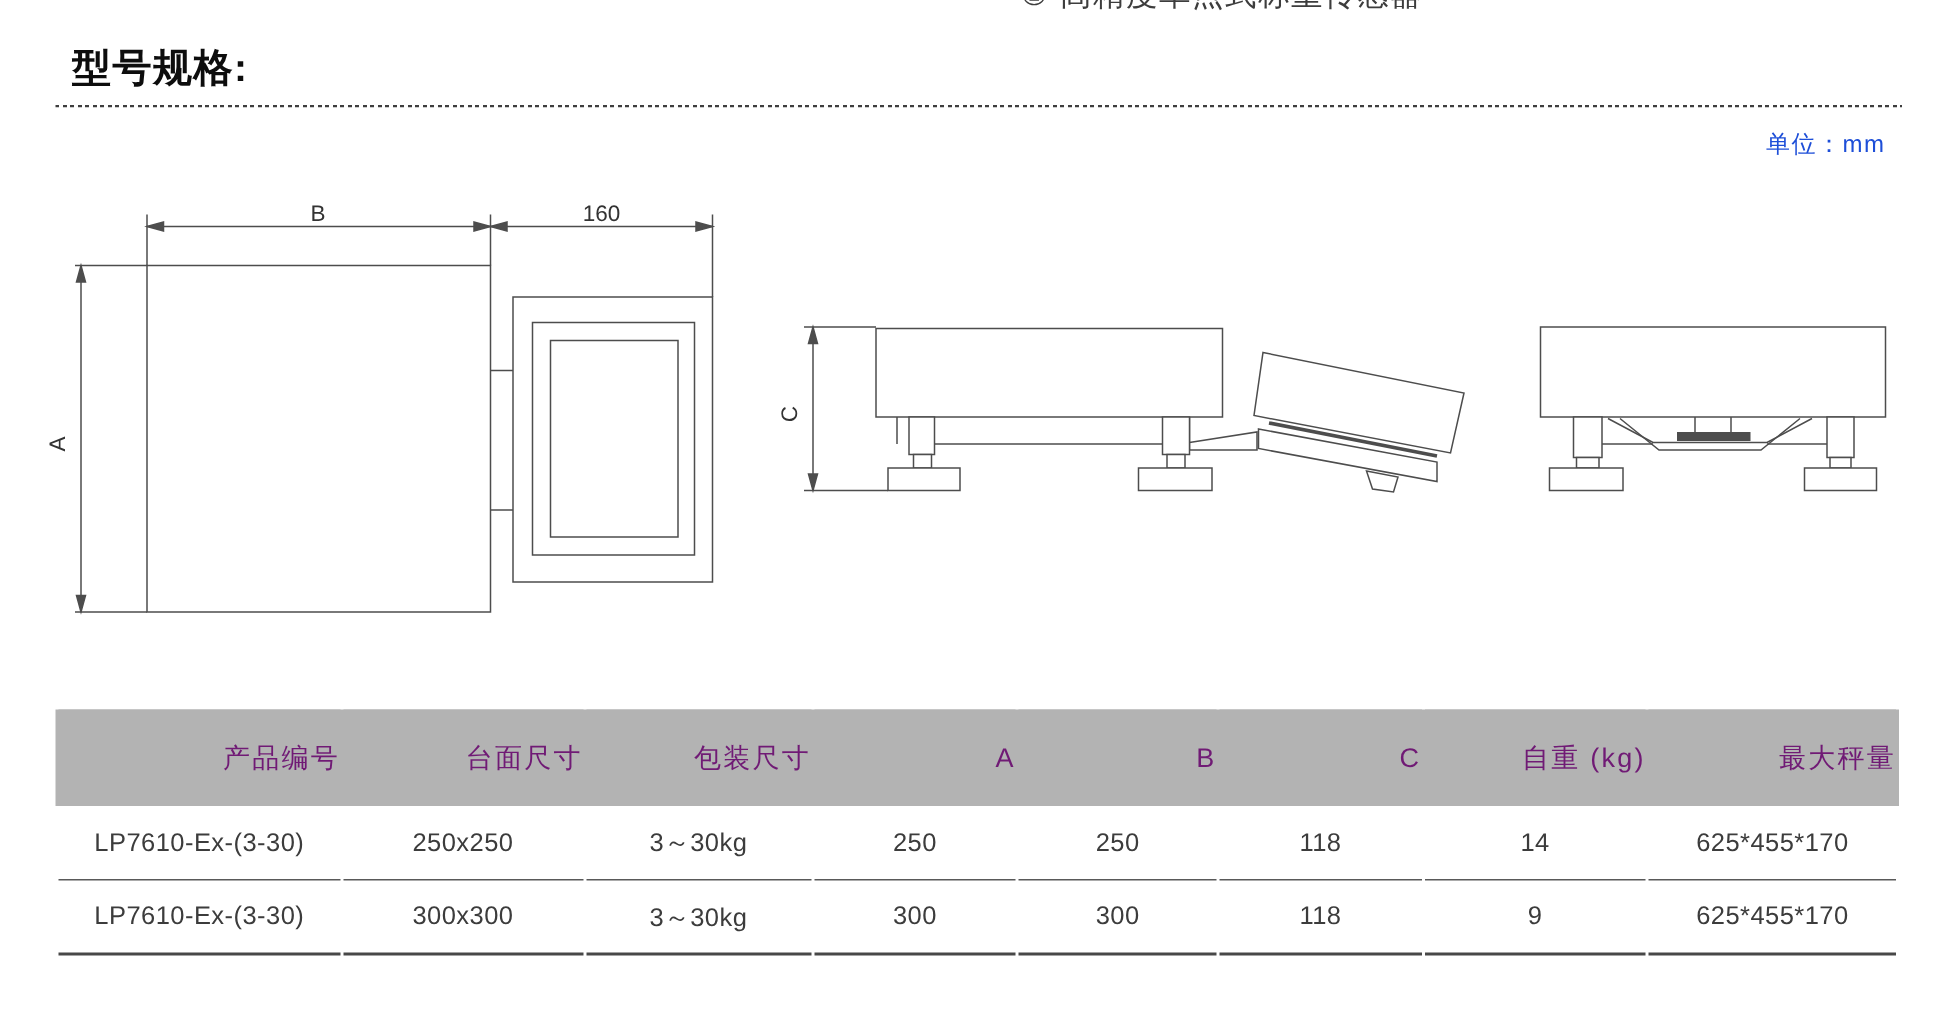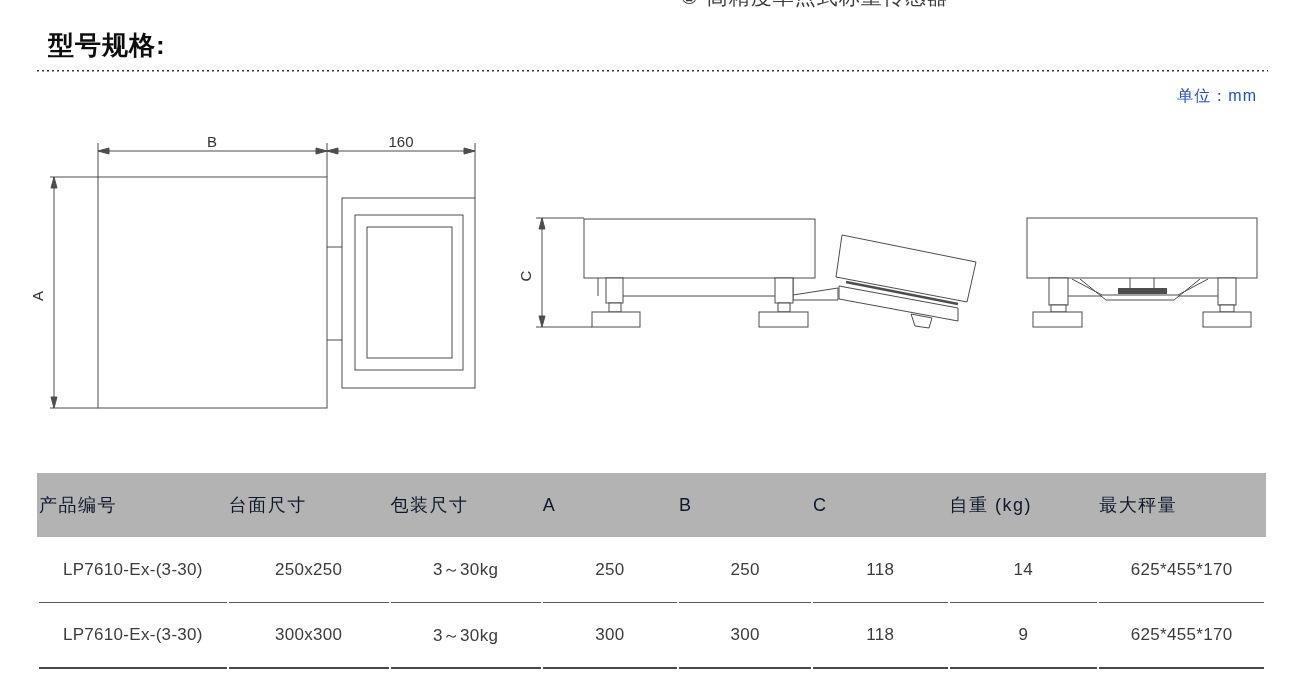--- a/index.html
+++ b/index.html
@@ -28,26 +28,26 @@
     font-size:16px; color:#1d4ed8; letter-spacing:1px;
   }
   .drawings { position:absolute; left:0; top:118px; width:1303px; height:335px; }
   .drawings text { font-family:"Liberation Sans","DejaVu Sans",sans-serif; font-size:15px; fill:#333333; }
   .spec-table {
     position:absolute; left:37px; top:473px; width:1229px;
     border-collapse:separate; border-spacing:2px 0; table-layout:fixed;
     background-image:linear-gradient(#b3b3b3 0,#b3b3b3 64px,transparent 64px);
   }
   .spec-table th {
-    height:64px; background:#b3b3b3; color:#0f172a;
+    height:64px; background:#b3b3b3; color:#701a75;
     font-size:18px; font-weight:400; letter-spacing:1.5px;
-    text-align:left; vertical-align:middle;
+    text-align:right; vertical-align:middle;
   }
   .spec-table td {
-    height:66px; text-align:center; vertical-align:middle;
+    height:50px; text-align:center; vertical-align:middle;
     font-size:17px; color:#3c3c3c; letter-spacing:0.3px;
     border-bottom:1px solid #595959; background:transparent;
   }
   .spec-table tbody tr:last-child td { border-bottom:2px solid #484848; }
 </style>
 </head>
 <body>
 
 <div class="page">
 

